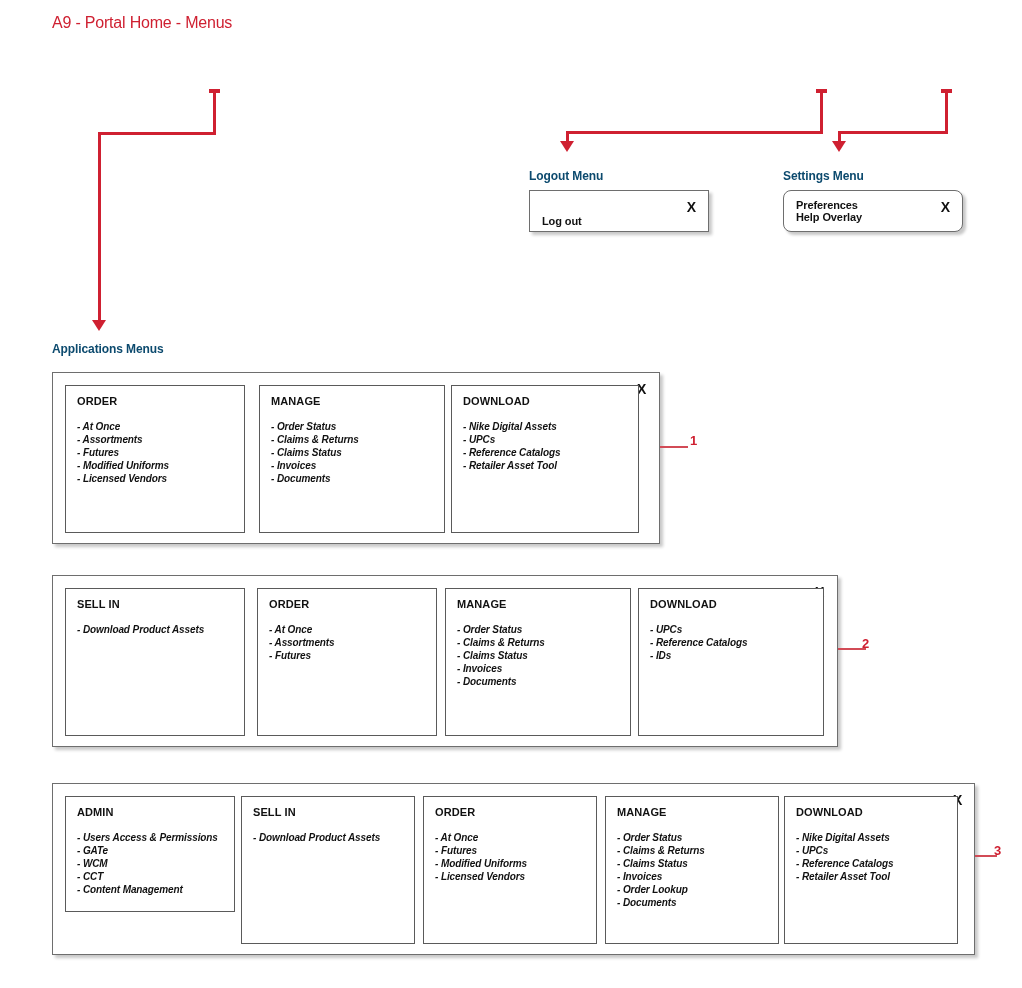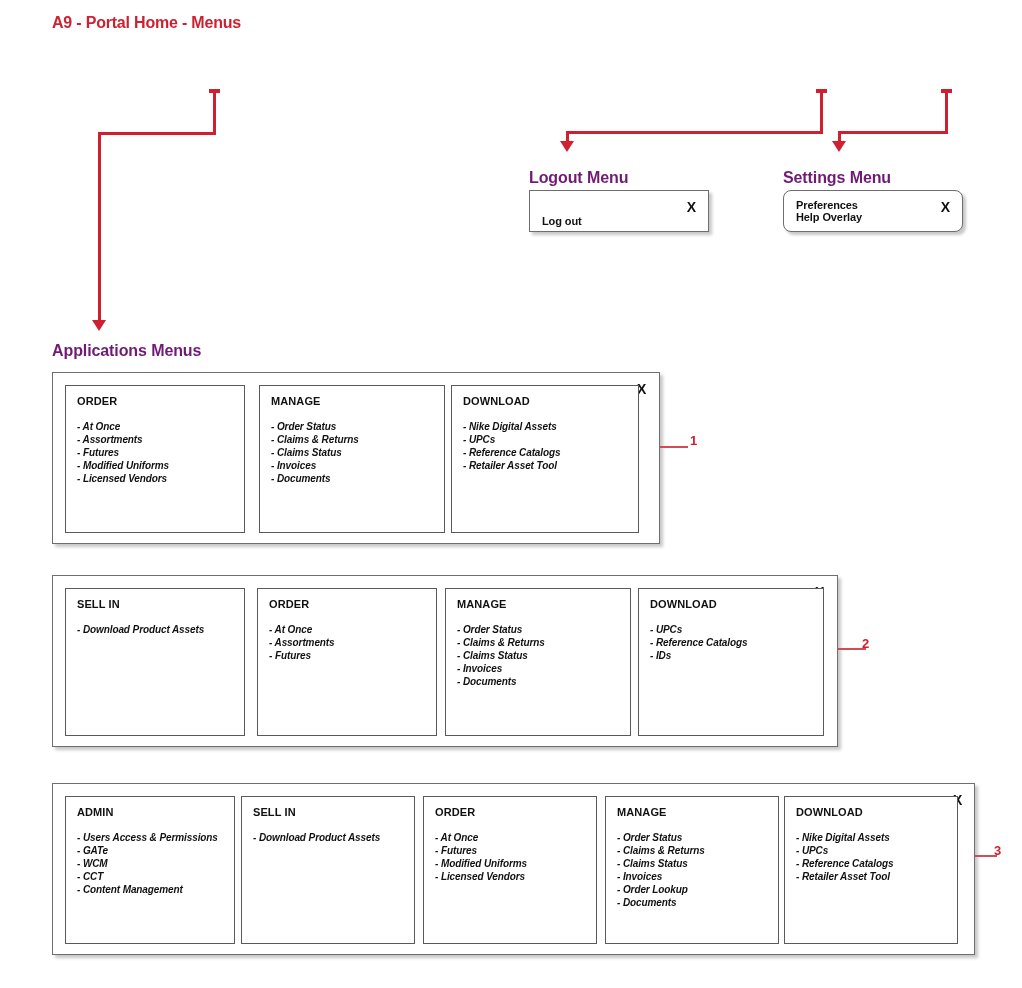--- a/index.html
+++ b/index.html
@@ -6,21 +6,21 @@
   body{
     width:1022px;height:988px;position:relative;background:#ffffff;
     font-family:"Liberation Sans", sans-serif;
     -webkit-font-smoothing:antialiased;
   }
   .stage{position:absolute;left:0;top:0;width:1022px;height:988px;overflow:hidden;}
 
   
   .page-title{
     position:absolute;left:52px;top:14px;
-    font-size:16px;font-weight:bold;color:#cf2031;
+    font-size:16px;font-weight:normal;color:#cf2031;
     letter-spacing:-0.2px;
   }
 
   
   .navbar{
     position:absolute;left:52px;top:64px;width:920px;height:34px;
     background:linear-gradient(to bottom,#f3f3f3 0%,#eeeeee 55%,#e6e6e6 100%);
     border:1px solid #9a9a9a;
     box-sizing:border-box;
   }
@@ -38,21 +38,21 @@
     position:absolute;right:46px;top:8px;
     font-size:13px;color:#3b3b3b;white-space:nowrap;
   }
   .nav-sep{
     position:absolute;right:36px;top:8px;font-size:13px;color:#8a8a8a;
   }
   .gear{position:absolute;right:10px;top:7px;width:20px;height:20px;}
 
   
   .ann-label{
-    position:absolute;font-size:16px;font-weight:bold;color:#701a75;
+    position:absolute;font-size:12px;font-weight:bold;color:#0c4a6e;
     white-space:nowrap;letter-spacing:-0.1px;
   }
   .callout-num{
     position:absolute;font-size:13px;font-weight:bold;color:#cf2031;
   }
 
   
   .popup{
     position:absolute;background:#ffffff;
     border:1px solid #6e6e6e;box-sizing:border-box;
@@ -220,21 +220,21 @@
         <li>- IDs</li>
       </ul>
     </div>
   </div>
   <div class="leader" style="left:838px;top:648px;width:28px;"></div>
   <div class="callout-num" style="left:862px;top:636px;">2</div>
 
   <div class="panel" style="left:52px;top:783px;width:923px;height:172px;">
     <span class="panel-close" style="left:900px;top:8px;">X</span>
 
-    <div class="col" style="left:12px;width:170px;height:148px;">
+    <div class="col" style="left:12px;width:170px;height:116px;">
       <div class="col-title">ADMIN</div>
       <ul class="col-list">
         <li>- Users Access &amp; Permissions</li>
         <li>- GATe</li>
         <li>- WCM</li>
         <li>- CCT</li>
         <li>- Content Management</li>
       </ul>
     </div>
 

